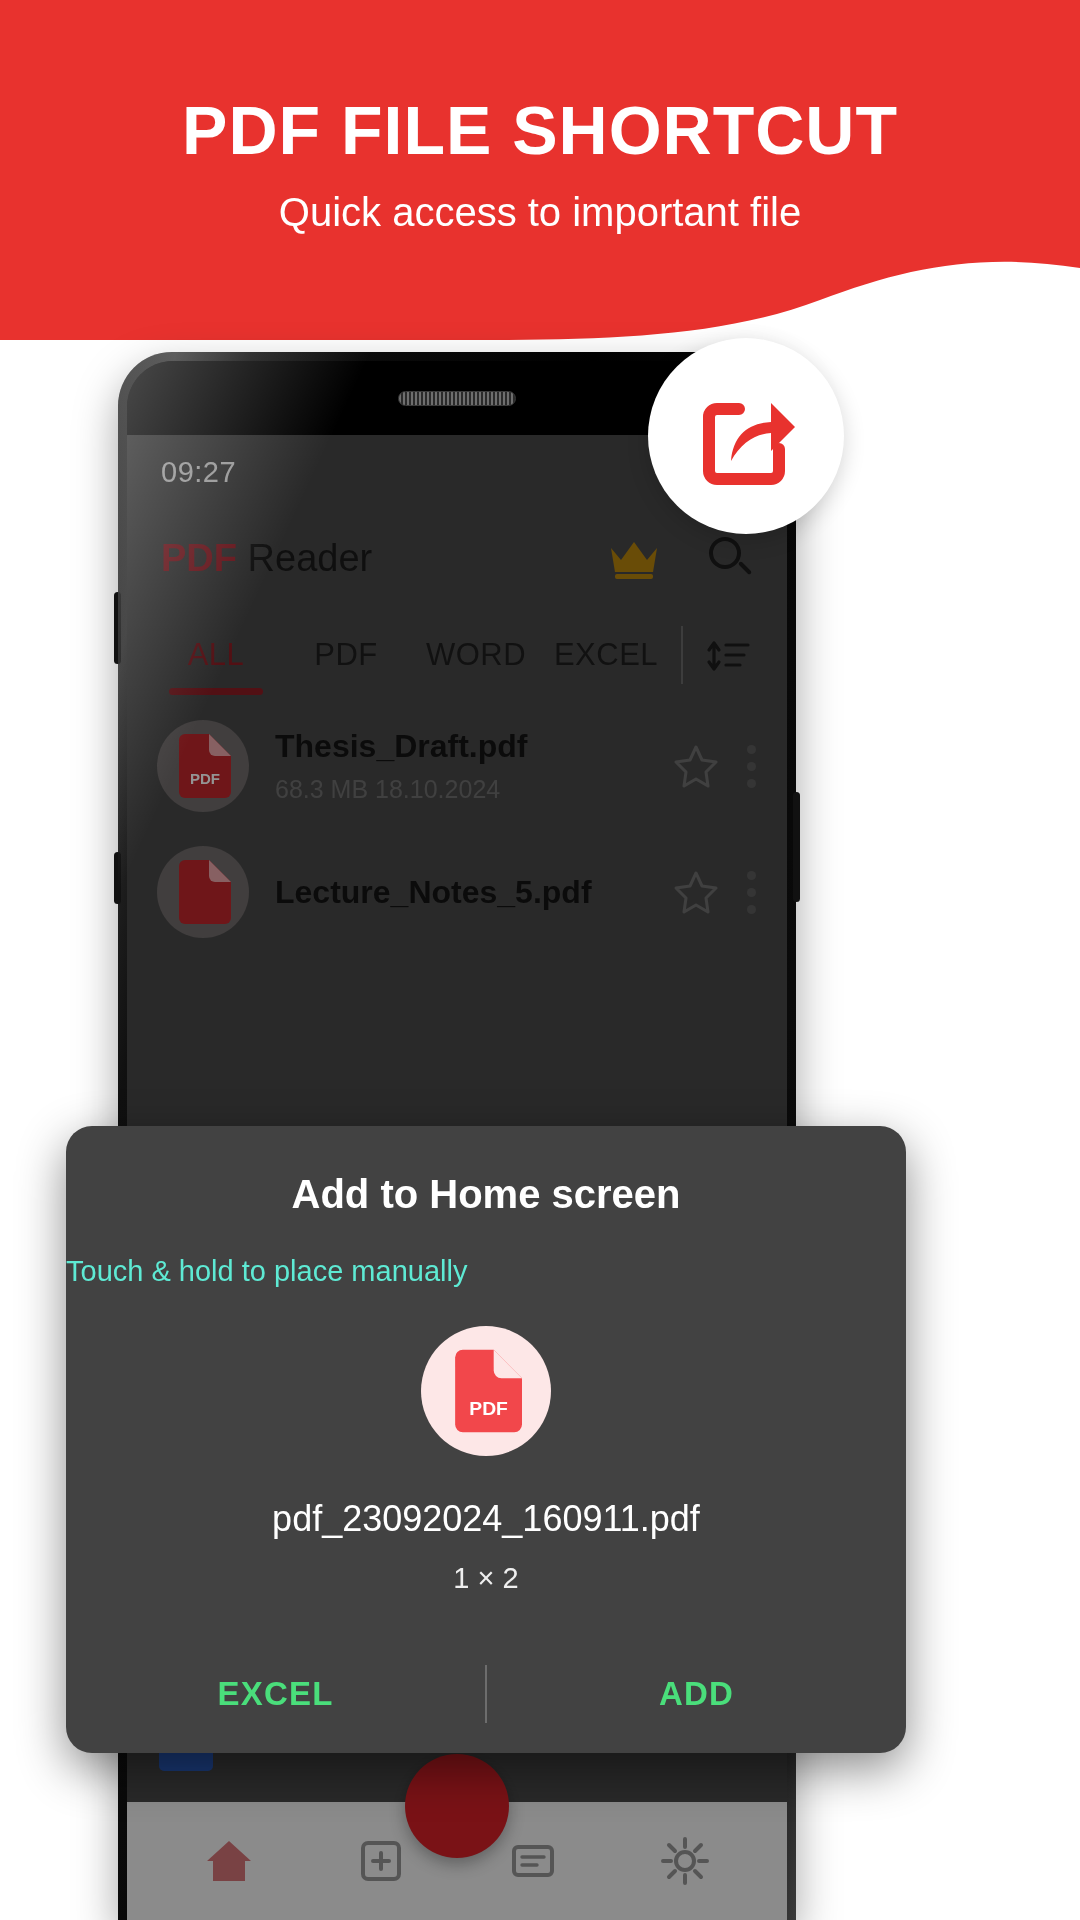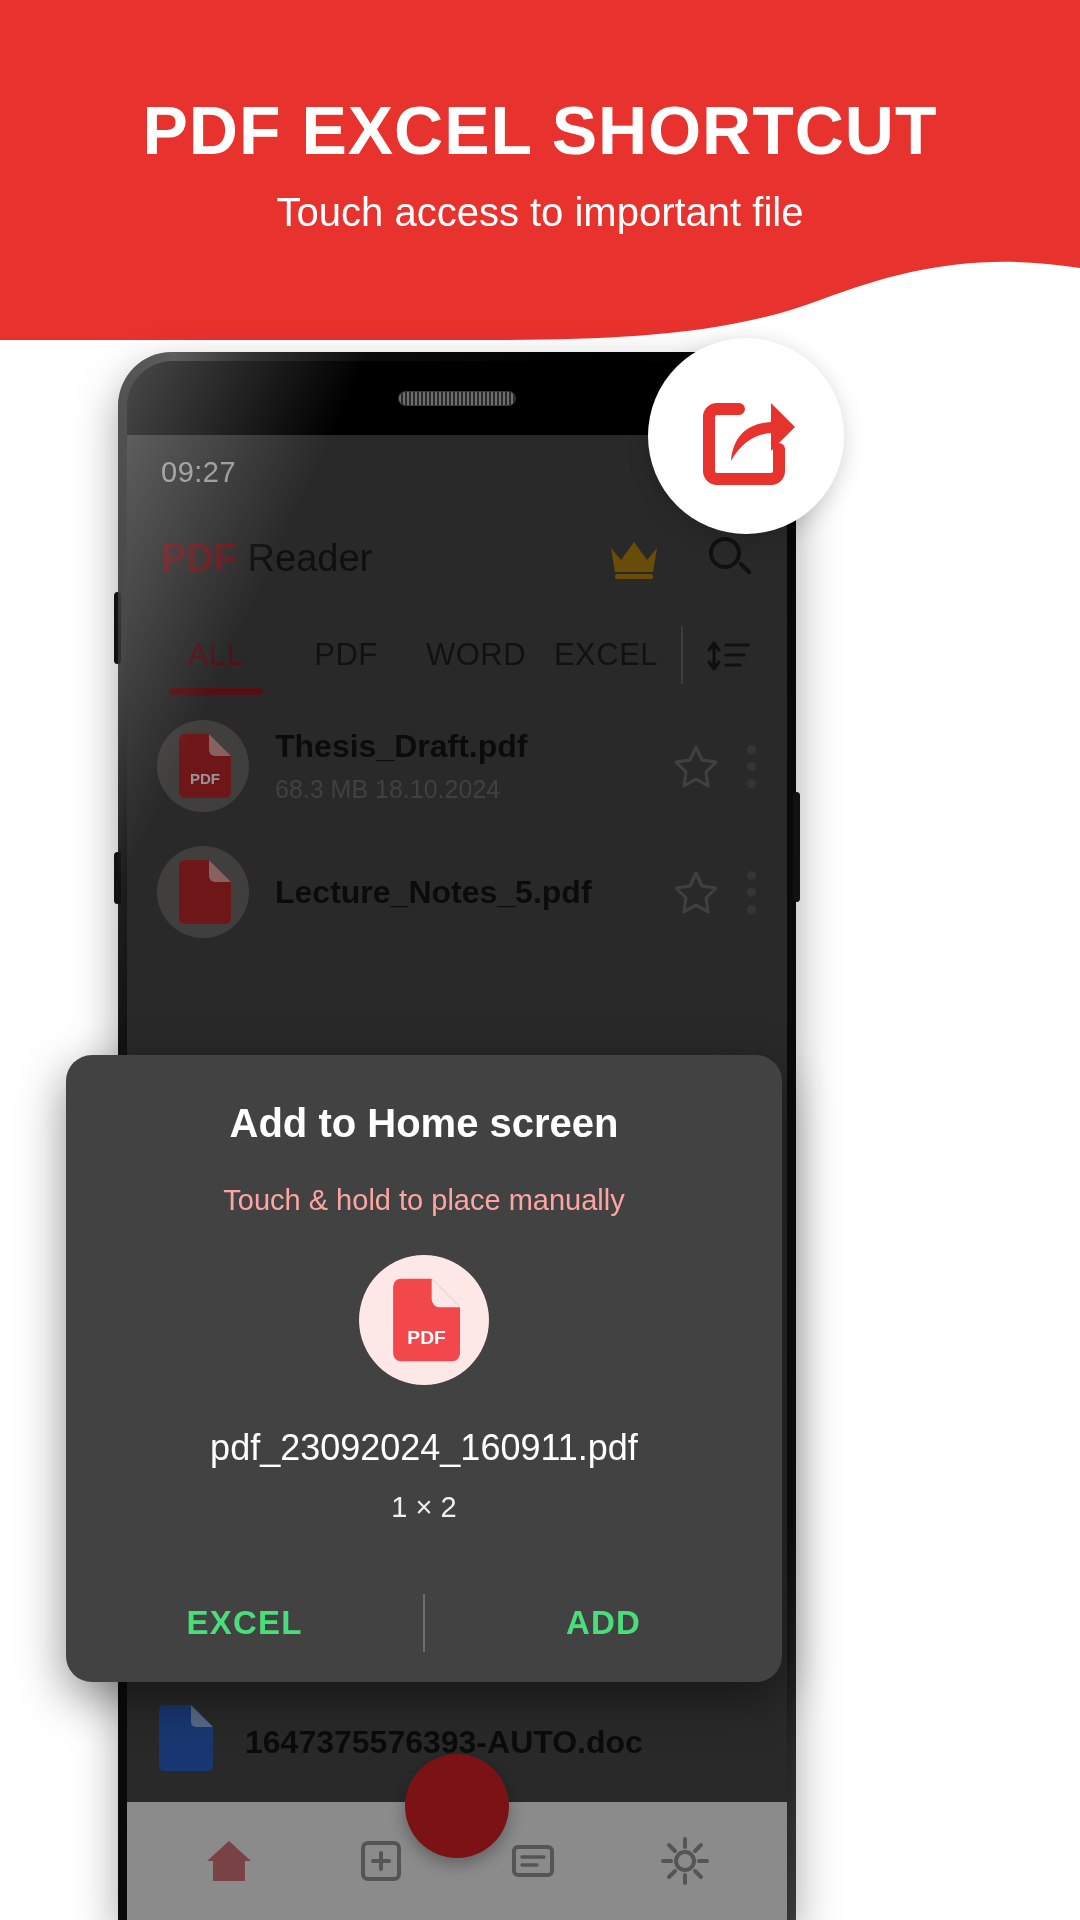--- a/index.html
+++ b/index.html
@@ -164,32 +164,32 @@
   
   .share-badge {
     position: absolute; left: 648px; top: 338px;
     width: 196px; height: 196px; border-radius: 50%;
     background: #ffffff; box-shadow: 0 6px 22px rgba(0,0,0,.16);
     display: flex; align-items: center; justify-content: center;
   }
 
   
   .dialog {
-    position: absolute; left: 66px; top: 1055px;
-    width: 716px; height: 390px;
+    position: absolute; left: 66px; top: 1126px;
+    width: 840px; height: 390px;
     background: #424242; border-radius: 26px;
     box-shadow: 0 16px 48px rgba(0,0,0,.45);
     
     height: auto; padding: 46px 0 0 0;
   }
   .dlg-title {
     text-align: center; color: #ffffff; font-size: 40px; font-weight: 700;
   }
   .dlg-sub {
-    text-align: center; color: #fca5a5; font-size: 29px; margin-top: 38px;
+    text-align: left; color: #5eead4; font-size: 29px; margin-top: 38px;
   }
   .dlg-icon-wrap {
     margin: 38px auto 0 auto; width: 130px; height: 130px; border-radius: 50%;
     background: #fde7e7; display: flex; align-items: center; justify-content: center;
   }
   .dlg-file {
     text-align: center; color: #ffffff; font-size: 36px; margin-top: 42px;
   }
   .dlg-size {
     text-align: center; color: #efefef; font-size: 29px; margin-top: 22px;
@@ -206,22 +206,22 @@
 </head>
 <body>
 
 <div id="stage">
 
   <div class="banner">
     <svg width="1080" height="340" viewBox="0 0 1080 340">
       <path d="M0,0 L1080,0 L1080,268 C980,252 905,268 820,300 C720,338 600,340 470,340 C300,340 140,340 0,340 Z" fill="#e8322e"></path>
     </svg>
     <div class="banner-text">
-      <div class="banner-title">PDF EXCEL SHORTCUT</div>
-      <div class="banner-sub">Touch access to important file</div>
+      <div class="banner-title">PDF FILE SHORTCUT</div>
+      <div class="banner-sub">Quick access to important file</div>
     </div>
   </div>
 
   <div class="phone">
     <div class="phone-btn btn-a"></div>
     <div class="phone-btn btn-b"></div>
     <div class="phone-btn btn-c"></div>
 
     <div class="screen">
       <div class="notch-bar">

